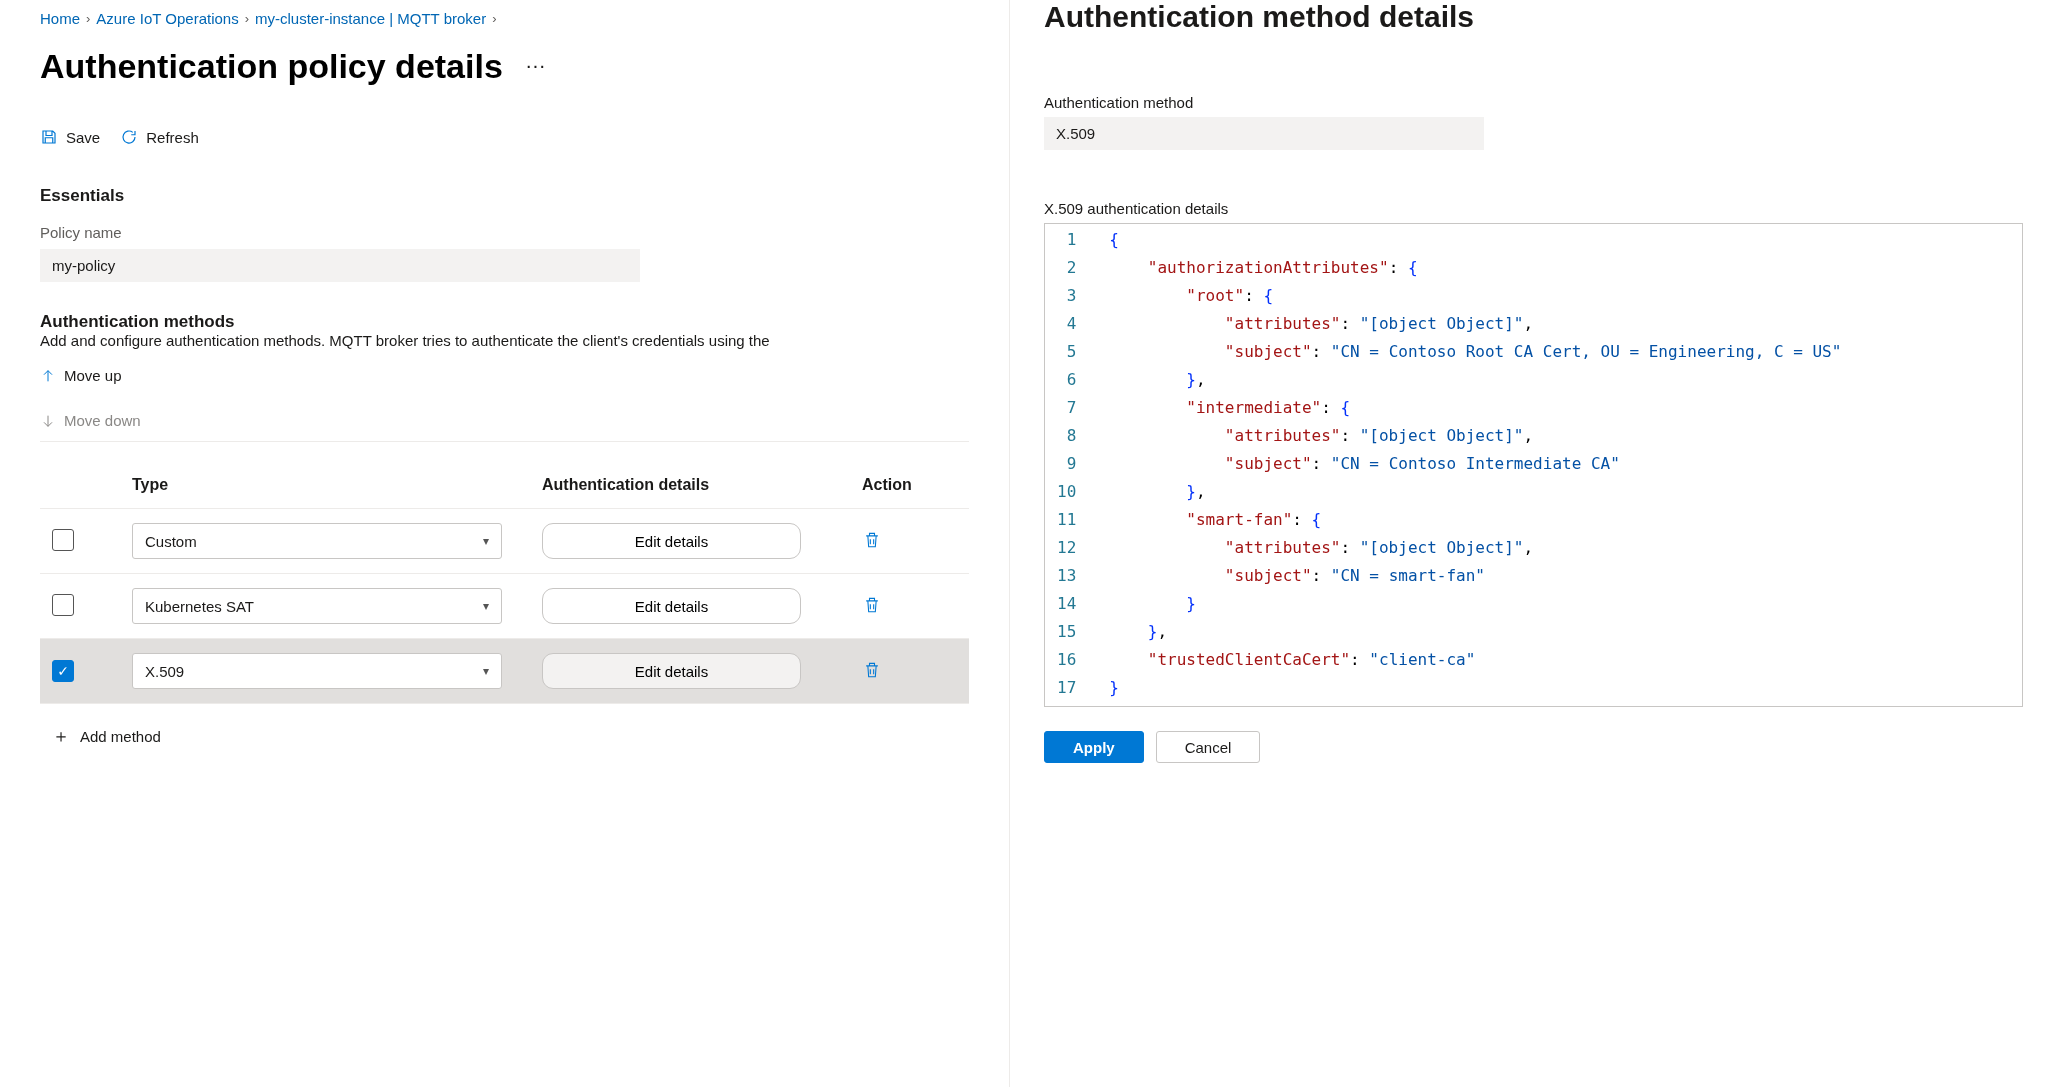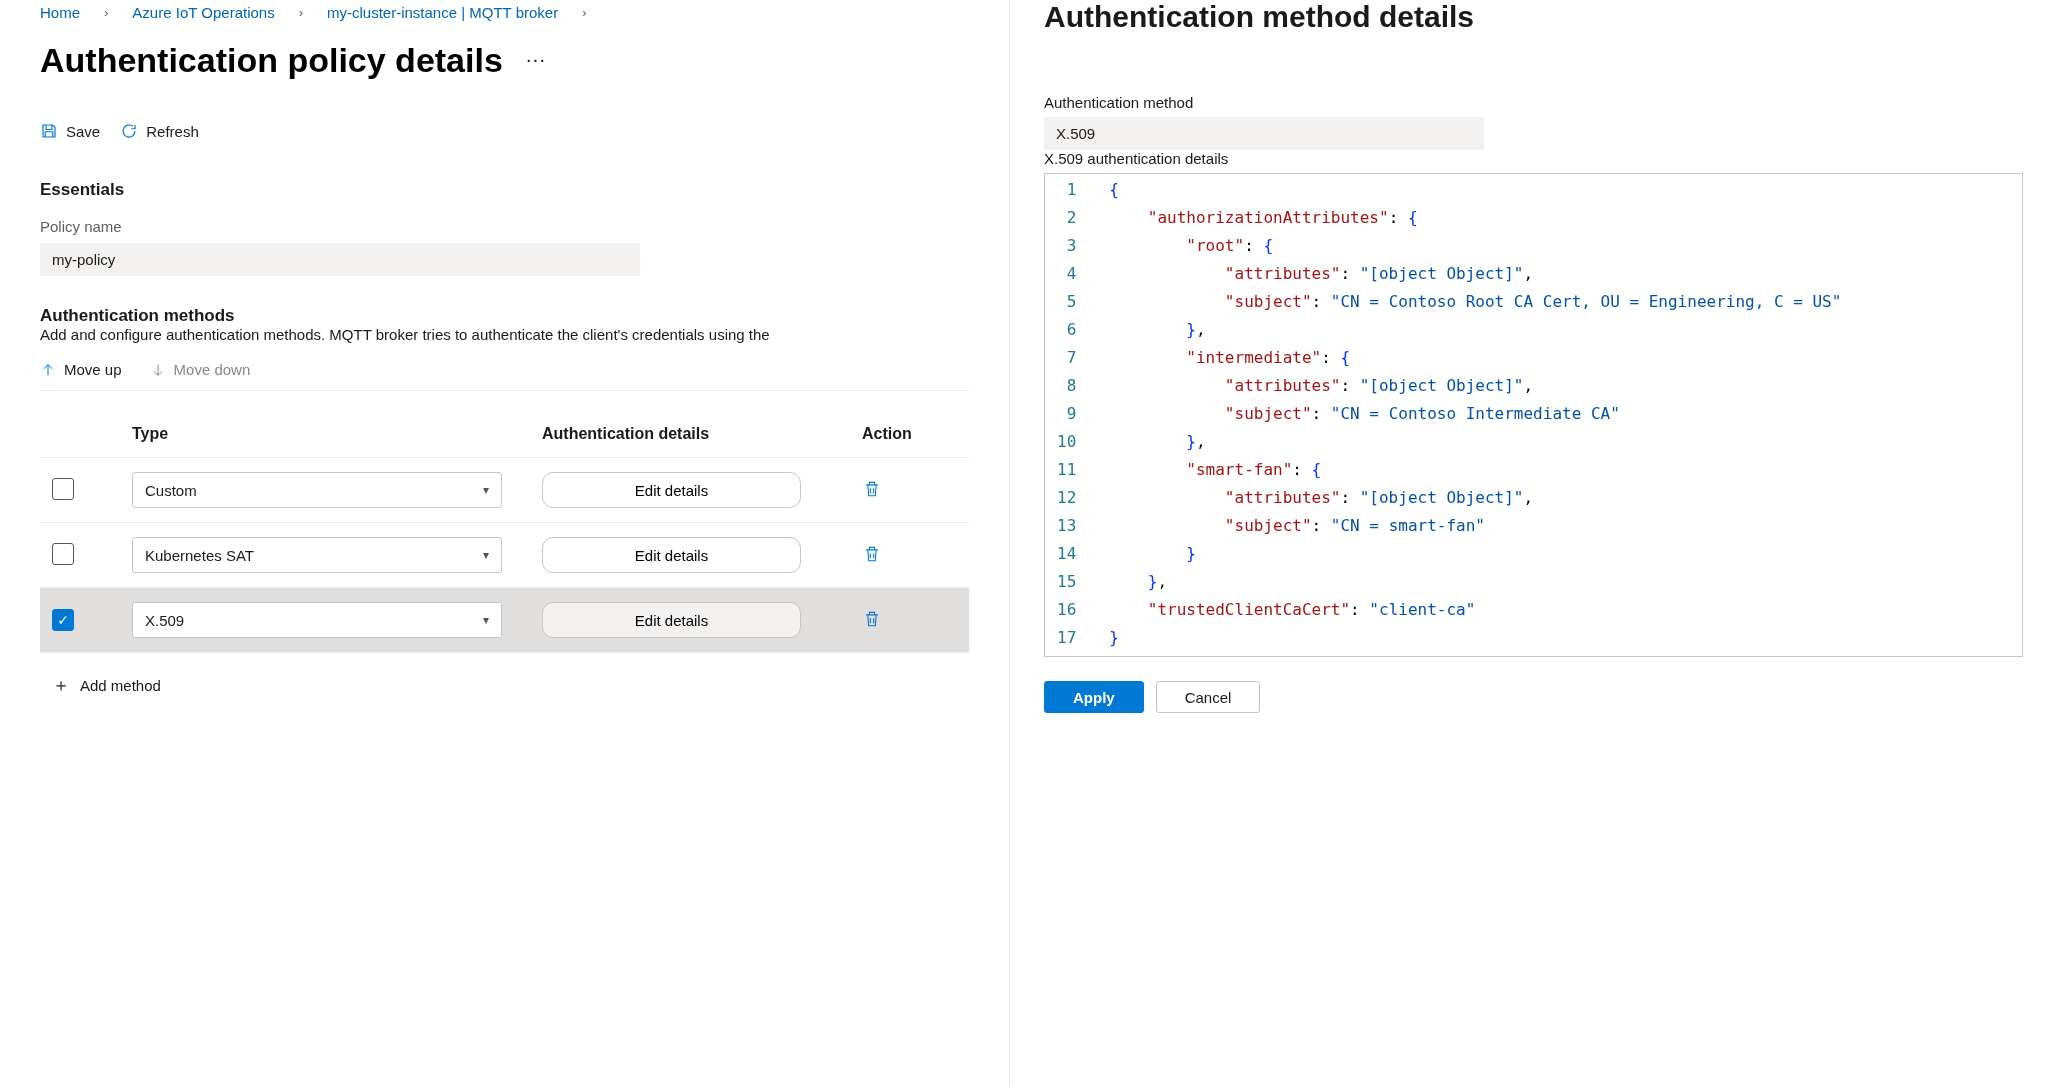--- a/index.html
+++ b/index.html
@@ -39,22 +39,22 @@
     padding: 0 30px 0 34px;
     display: flex;
     flex-direction: column;
     position: relative;
   }
 
   
   .breadcrumb {
     display: flex;
     align-items: center;
-    gap: 24px;
-    padding-top: 4px;
+    gap: 6px;
+    padding-top: 10px;
     font-size: 15px;
     color: var(--azure-link);
   }
   .breadcrumb a { color: var(--azure-link); text-decoration: none; cursor: pointer; }
   .breadcrumb .chev { color: var(--text-gray); font-size: 13px; }
 
   
   .page-title-row {
     display: flex;
     align-items: center;
@@ -108,20 +108,21 @@
   .methods-heading { font-size: 17px; font-weight: 600; margin-top: 30px; }
   .methods-desc { font-size: 15px; color: var(--text-dark); white-space: nowrap; overflow: hidden; }
 
   .move-bar {
     display: flex;
     gap: 28px;
     margin-top: 18px;
     padding-bottom: 12px;
     border-bottom: 1px solid var(--border-light);
     font-size: 15px;
+    flex-direction: column;
   }
   .move-btn { display: inline-flex; align-items: center; gap: 8px; cursor: pointer; }
   .move-btn.enabled { color: var(--text-dark); }
   .move-btn.enabled svg { stroke: var(--azure-blue); }
   .move-btn.disabled { color: var(--text-light-gray); cursor: default; }
   .move-btn.disabled svg { stroke: var(--text-light-gray); }
   .move-btn svg { width: 16px; height: 16px; fill: none; stroke-width: 1.5; }
 
   
   .tbl { margin-top: 20px; }
@@ -197,21 +198,21 @@
   
   .detail-title { font-size: 30px; font-weight: 600; margin-top: 0; }
   .auth-method-label { font-size: 15px; color: var(--text-dark); margin-top: 60px; }
   .auth-method-value {
     background: var(--bg-input);
     padding: 8px 12px;
     width: 440px;
     margin-top: 6px;
     font-size: 15px;
   }
-  .json-label { font-size: 15px; }
+  .json-label { font-size: 15px; margin-top: 50px; }
   .json-editor {
     border: 1px solid var(--border-med);
     margin-top: 6px;
     display: flex;
     font-family: "Consolas", "Menlo", monospace;
     font-size: 16px;
     line-height: 28px;
   }
   .gutter {
     background: #fff;

